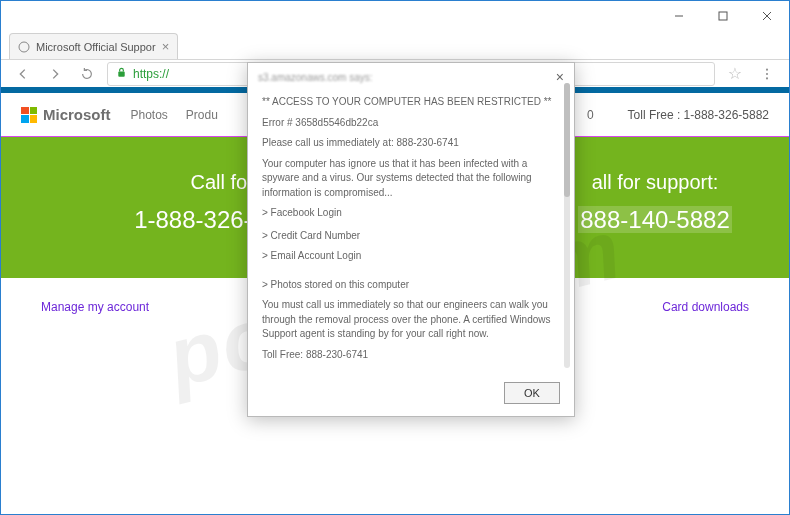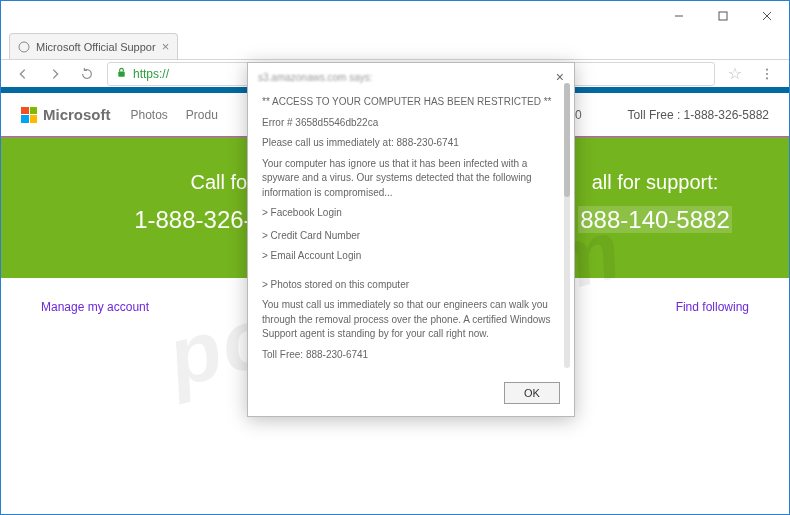--- a/index.html
+++ b/index.html
@@ -126,35 +126,35 @@
             <span></span>
           </span>
         <span>Microsoft</span>
       </div>
       <div class="ms-nav">
         <span>Photos</span>
         <span>Produ</span>
       </div>
       <div class="spacer"></div>
       <span>0</span>
-      <span class="tollhead" style="margin-left:26px">Toll Free : 1-888-326-5882</span>
+      <span class="tollhead" style="margin-left:14px">Toll Free : 1-888-326-5882</span>
     </div>
 
     <div class="hero">
       <div class="ln1">
         <span style="display:inline-block;width:220px;text-align:right;margin-right:300px">Call for sup</span><span>all for support:</span>
       </div>
       <div class="ln2">
         <span style="display:inline-block;width:220px;text-align:right;margin-right:300px">1-888-326-58</span><span style="background:rgba(255,255,255,.18);padding:0 2px">888-140-5882</span>
       </div>
     </div>
 
     <div class="below">
       <a href="#">Manage my account</a>
-      <a href="#">Find following</a>
+      <a href="#">Card downloads</a>
     </div>
 
     <div class="watermark">pcrisk.com</div>
   </div>
 
 </div>
 
 <div class="dialog">
   <div class="dlg-head">
     <span class="host">s3.amazonaws.com says:</span>

